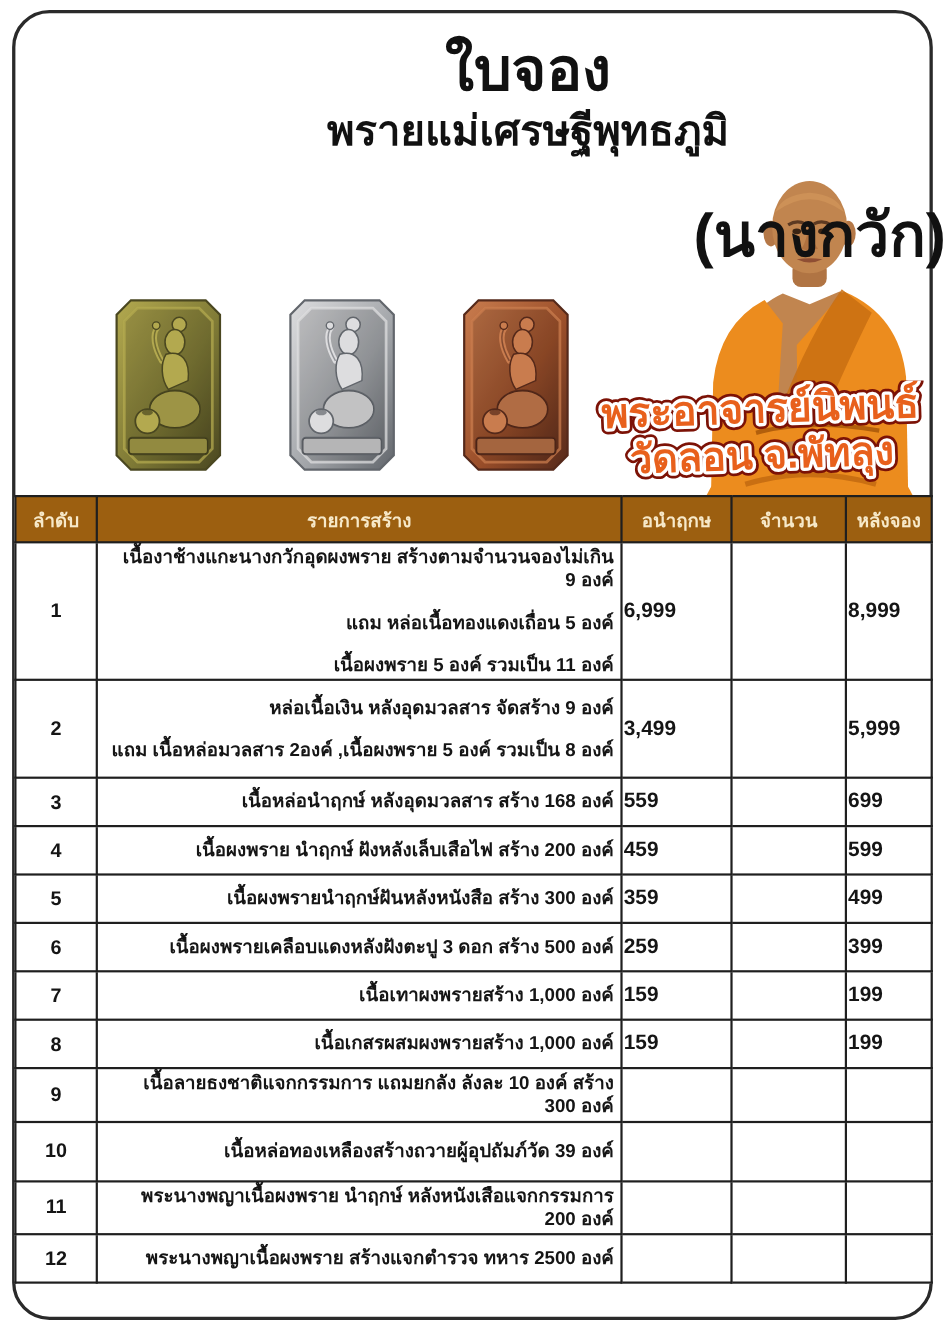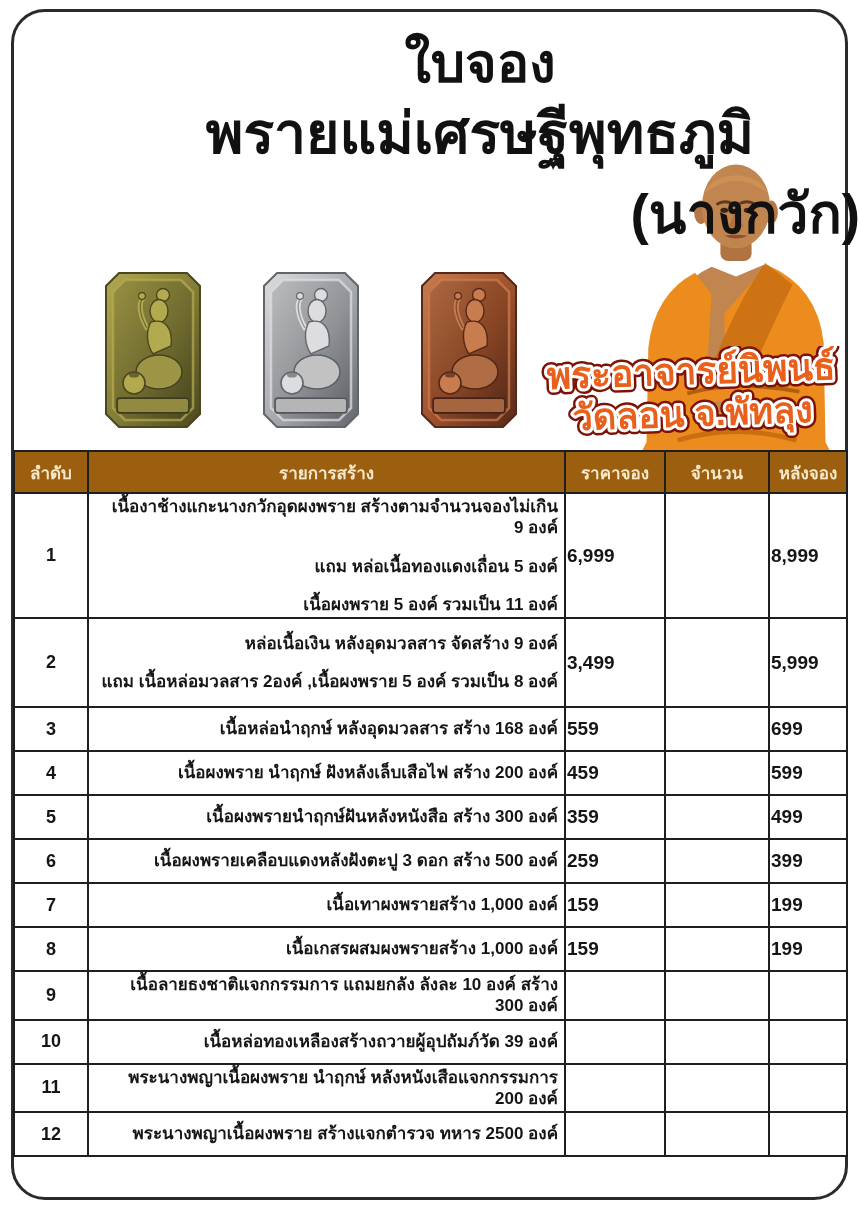--- a/index.html
+++ b/index.html
@@ -7,41 +7,41 @@
     width:860px;height:1216px;background:#ffffff;position:relative;overflow:hidden;
     font-family:"Liberation Sans","DejaVu Sans",sans-serif;color:#151515;
   }
   .page-border{
     position:absolute;left:11px;top:9px;width:837px;height:1191px;
     border:3px solid #2a2a2a;border-radius:34px;box-sizing:border-box;z-index:0;
   }
   .title1{position:absolute;left:100px;right:0;top:20px;text-align:center;
     font-size:54px;font-weight:800;color:#111;z-index:2;}
   .title2{position:absolute;left:100px;right:0;top:88px;text-align:center;
-    font-size:57px;font-weight:800;color:#111;z-index:2;}
+    font-size:38px;font-weight:800;color:#111;z-index:2;}
   .title3{position:absolute;left:94px;right:0;top:170px;text-align:right;
     font-size:55px;font-weight:700;color:#111;z-index:2;}
   .amulet-row{position:absolute;left:103px;top:268px;display:flex;gap:58px;z-index:2;}
   .amulet{width:100px;height:164px;}
   .monk-wrap{position:absolute;right:4px;top:148px;width:240px;height:302px;z-index:1;}
   .caption-wrap{position:absolute;right:0px;top:346px;width:336px;height:100px;z-index:4;}
 
   table.order{
     position:absolute;left:13px;top:450px;width:833px;z-index:3;
     border-collapse:collapse;table-layout:fixed;background:#fff;
   }
   table.order th,table.order td{border:2px solid #1f1f1f;box-sizing:border-box;}
   table.order thead tr{height:42px;}
   table.order th{
     background:#9c5f10;color:#f7e9c9;font-size:17px;font-weight:600;
     text-align:center;vertical-align:middle;padding:0;}
   table.order tbody tr{height:44px;}
   table.order tbody tr:nth-child(1){height:125px;}
   table.order tbody tr:nth-child(2){height:89px;}
-  table.order tbody tr:nth-child(10){height:44px;}
+  table.order tbody tr:nth-child(10){height:54px;}
   td.c-no{font-size:18px;font-weight:600;text-align:center;vertical-align:middle;}
   td.c-item{font-size:17px;font-weight:600;text-align:right;vertical-align:middle;
     padding:2px 6px 2px 9px;line-height:1.25;}
   td.c-item .line + .line{margin-top:17px;}
   td.c-price,td.c-after{font-size:19px;font-weight:600;text-align:left;vertical-align:middle;}
   td.c-qty{background:#fff;}
 </style>
 </head>
 <body>
 
@@ -175,21 +175,21 @@
     <col style="width:74px">
       <col style="width:477px">
       <col style="width:100px">
     <col style="width:104px">
       <col style="width:78px">
   </colgroup>
   <thead>
     <tr>
       <th>ลำดับ</th>
       <th>รายการสร้าง</th>
-      <th>ราคาจอง</th>
+      <th>อนำฤกษ</th>
       <th>จำนวน</th>
       <th>หลังจอง</th>
     </tr>
   </thead>
   <tbody id="order-body">
       <tr>
         <td class="c-no">1</td>
         <td class="c-item">
           <div class="line">เนื้องาช้างแกะนางกวักอุดผงพราย สร้างตามจำนวนจองไม่เกิน 9 องค์</div>
           <div class="line">แถม หล่อเนื้อทองแดงเถื่อน 5 องค์</div>

